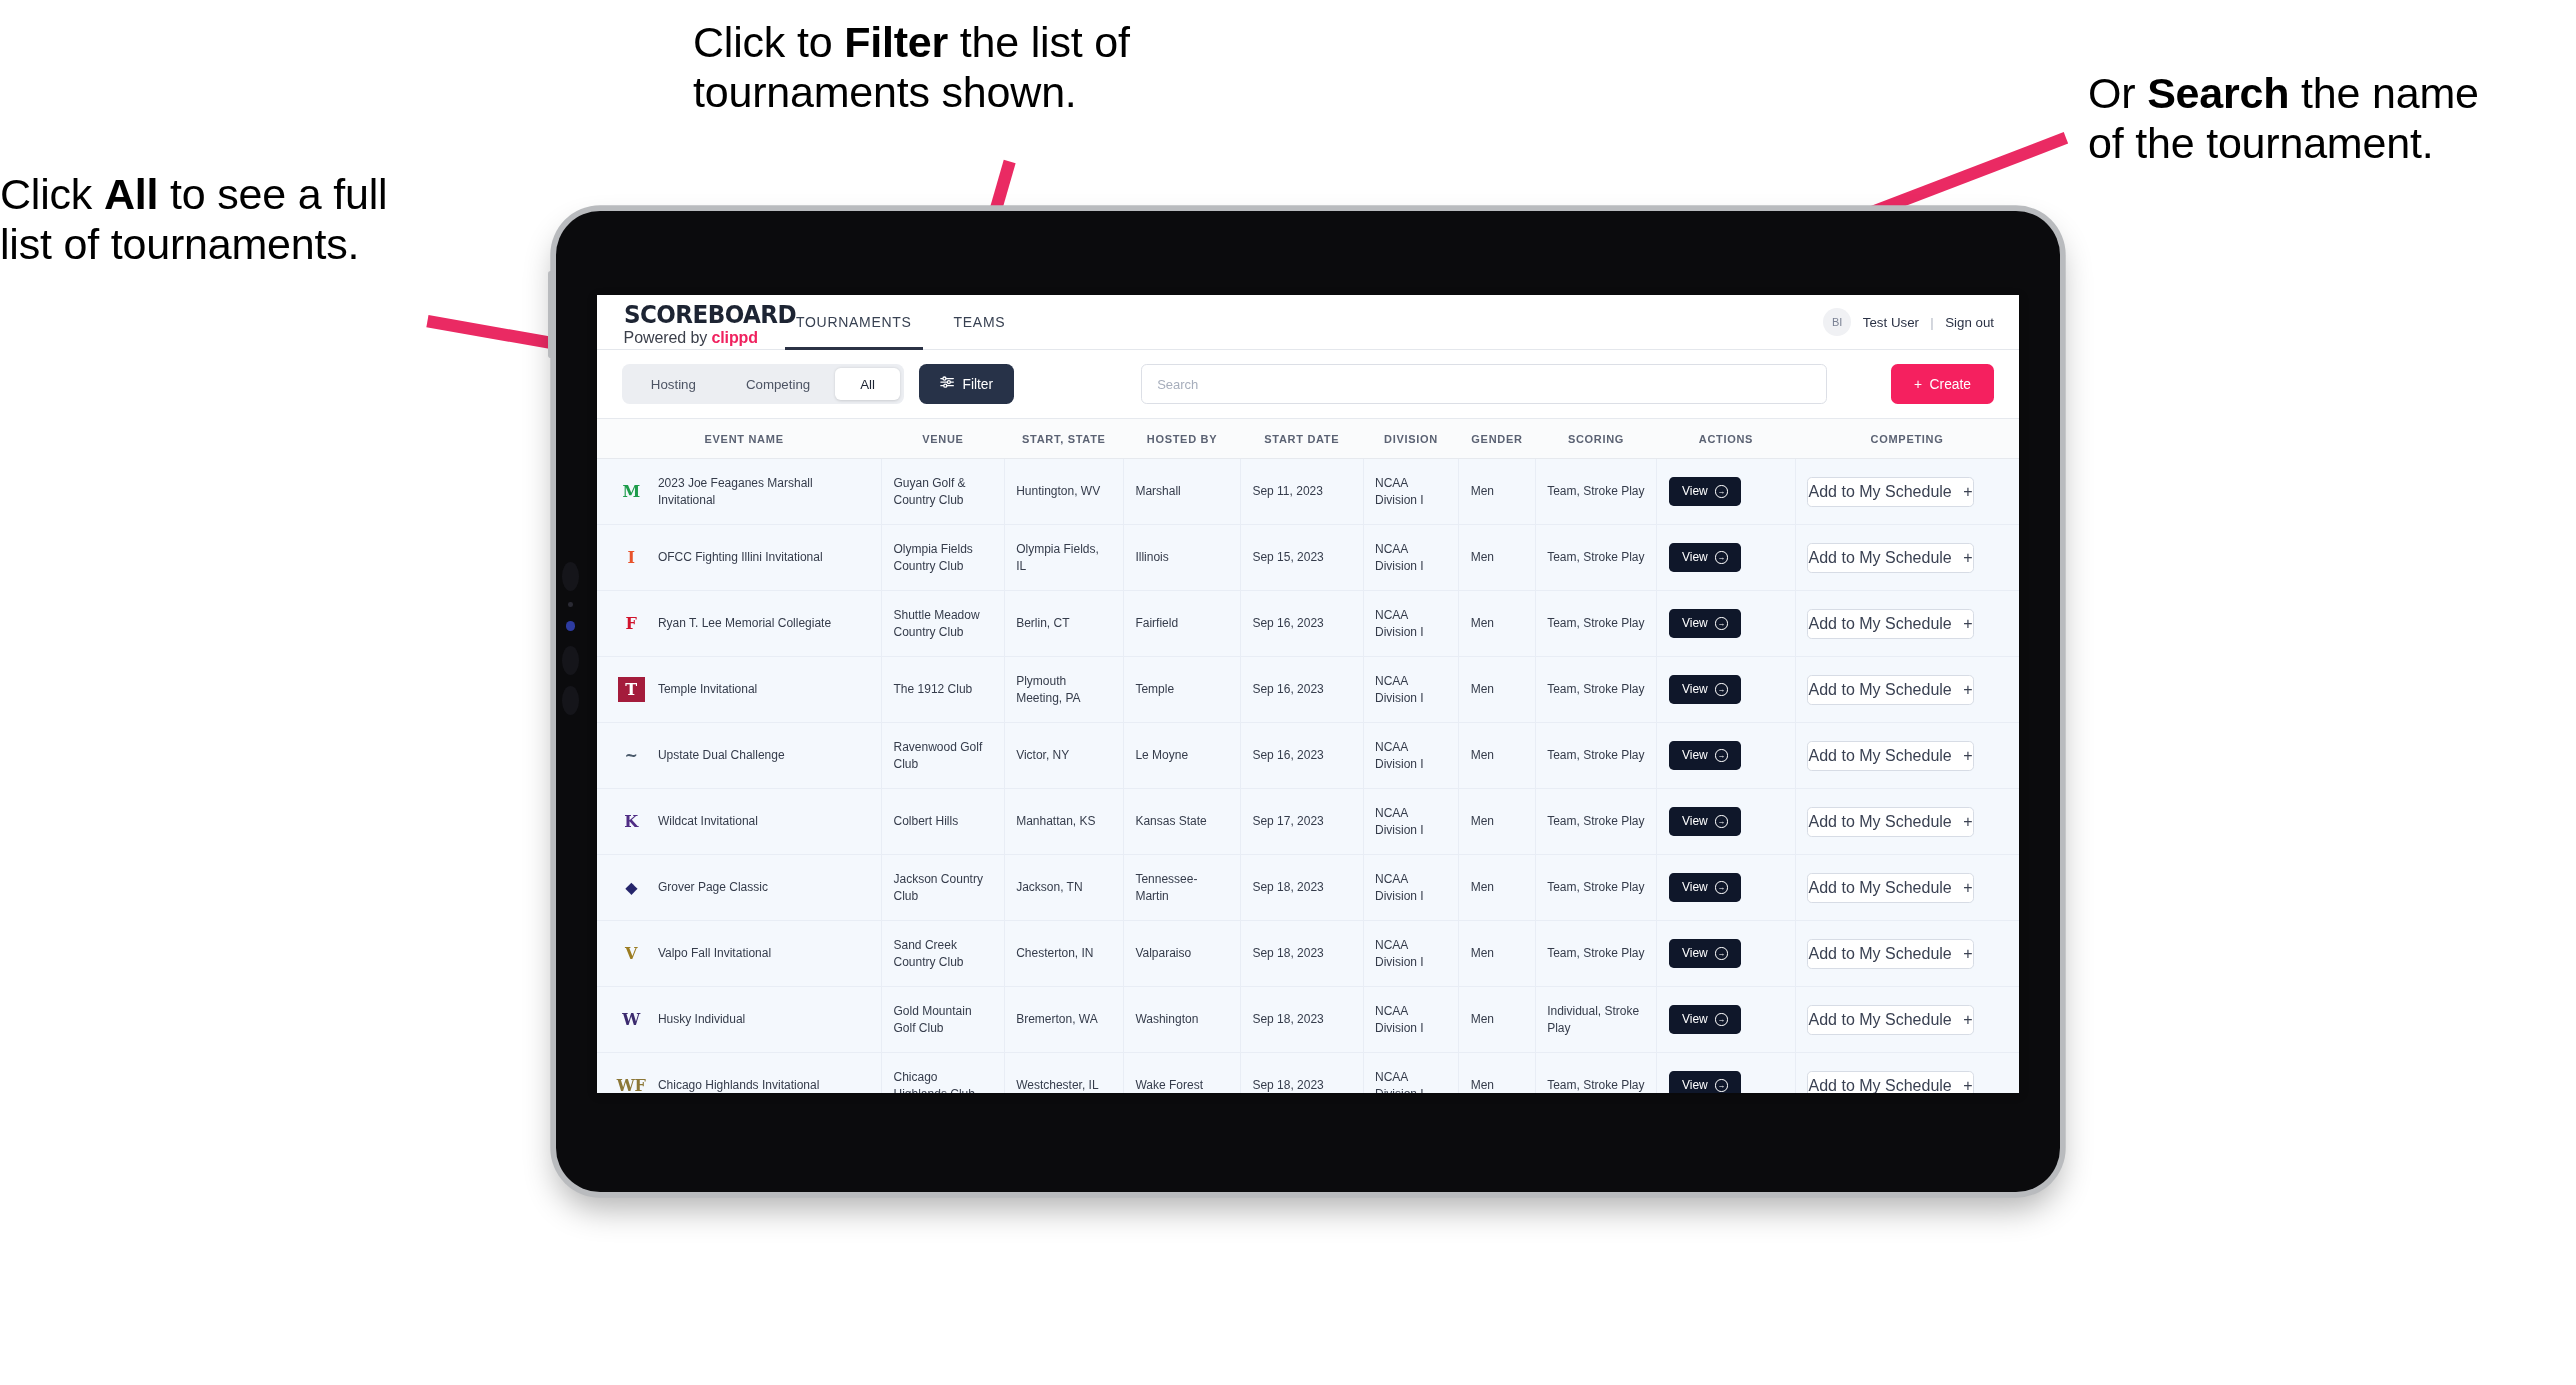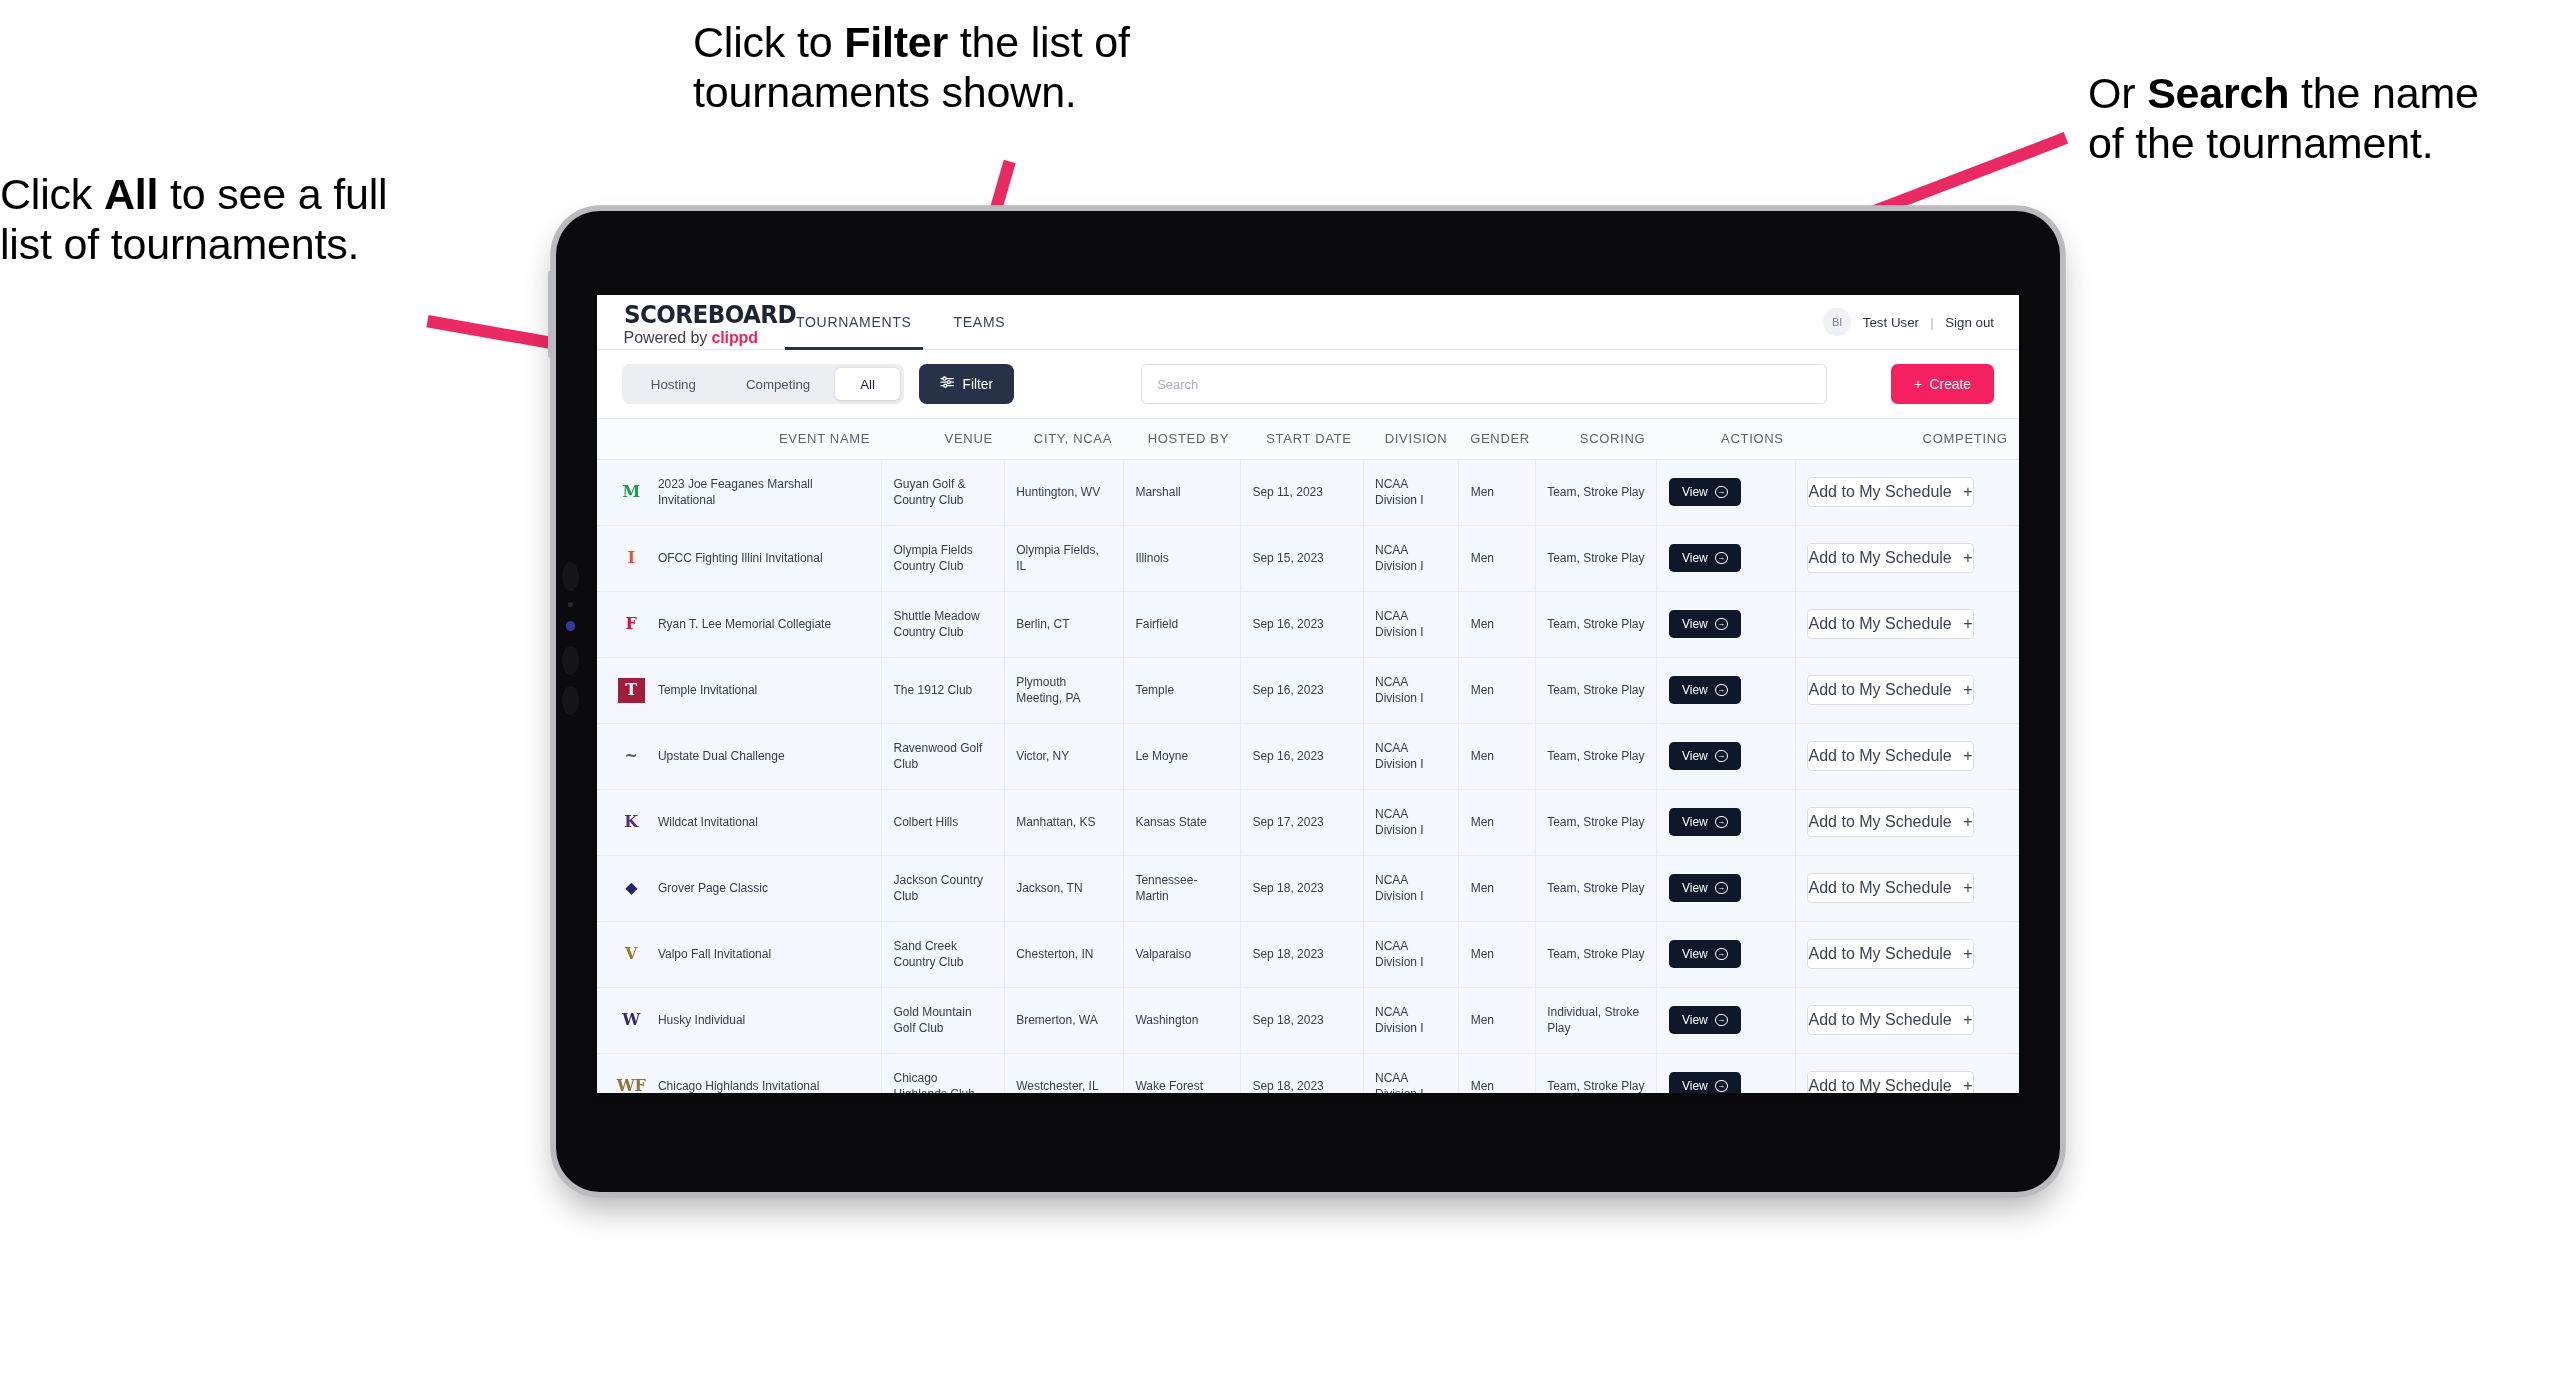--- a/index.html
+++ b/index.html
@@ -137,22 +137,22 @@
     font-size: 13.8px; cursor: pointer; border: none;
     font-family: "Liberation Sans", sans-serif;
   }
 
   
   table { width: 100%; border-collapse: collapse; table-layout: fixed; }
   thead th {
     background: #fafbfc;
     border-top: 0.9px solid #e6e9ee;
     border-bottom: 0.9px solid #e6e9ee;
-    font-size: 13px; font-weight: 400; color: #5b6273;
-    letter-spacing: 0.7px; text-align: right;
+    font-size: 11px; font-weight: 700; color: #5b6273;
+    letter-spacing: 0.7px; text-align: center;
     padding: 12.3px 11.4px; height: 40px;
     vertical-align: middle;
   }
   tbody td {
     border-bottom: 0.9px solid #e8edf5;
     border-right: 0.9px solid #e8edf5;
     background: #f4f8fd;
     font-size: 12px; color: #353c4b;
     padding: 11.4px; height: 66px;
     vertical-align: middle;
@@ -287,21 +287,21 @@
         <span>+</span>
         <span>Create</span>
       </button>
     </div>
 
     <table>
       <thead>
         <tr>
           <th class="col-ev">EVENT NAME</th>
           <th class="col-ve">VENUE</th>
-          <th class="col-ci">CITY, NCAA</th>
+          <th class="col-ci">START, STATE</th>
           <th class="col-ho">HOSTED BY</th>
           <th class="col-sd">START DATE</th>
           <th class="col-di">DIVISION</th>
           <th class="col-ge">GENDER</th>
           <th class="col-sc">SCORING</th>
           <th class="col-ac">ACTIONS</th>
           <th class="col-co">COMPETING</th>
         </tr>
       </thead>
       <tbody id="tbody">

